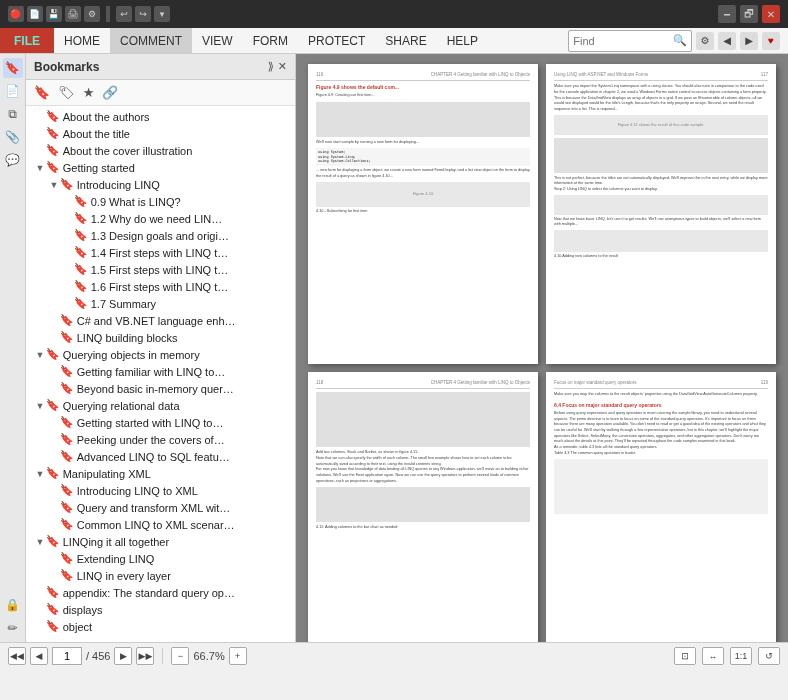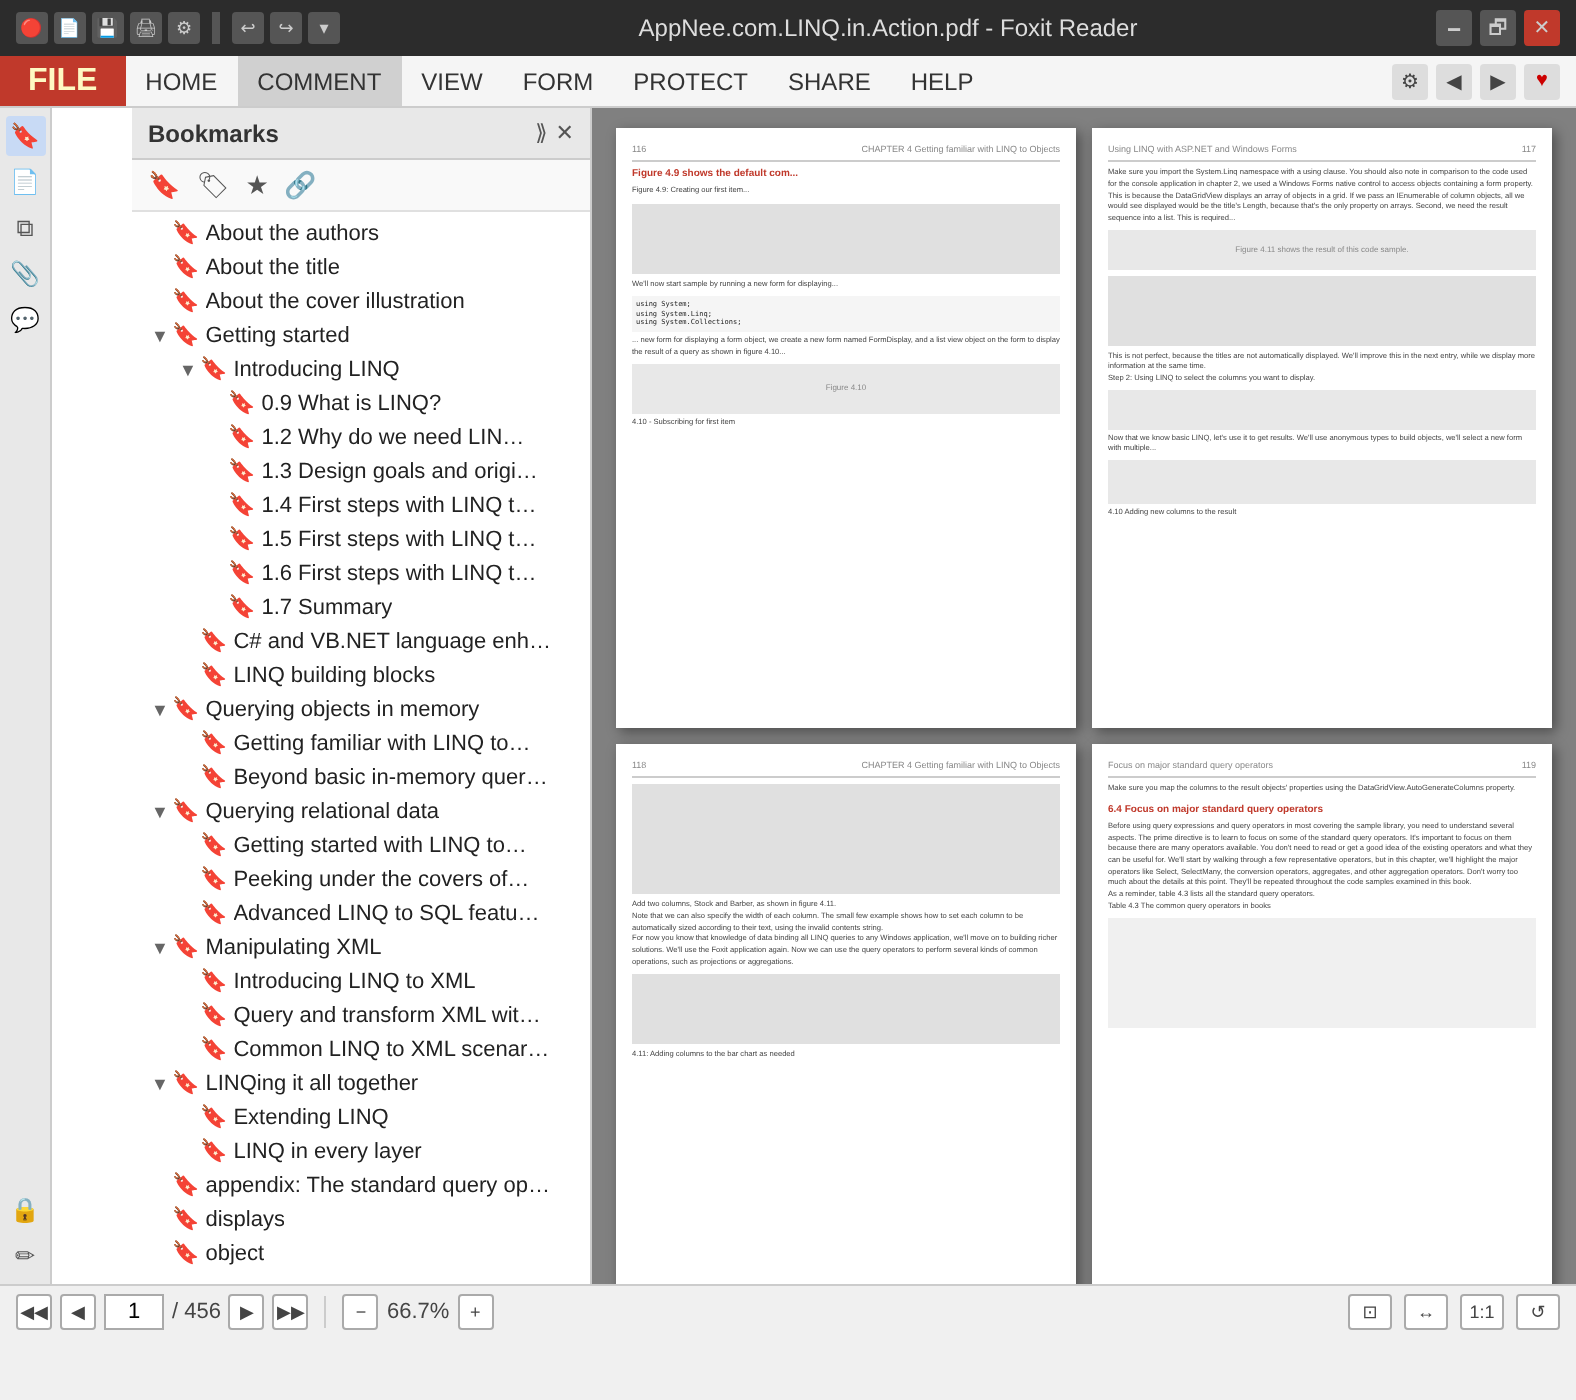--- a/index.html
+++ b/index.html
@@ -25,27 +25,27 @@
     
     .menu-bar {
       background: #f5f5f5;
       border-bottom: 1px solid #ccc;
       display: flex;
       align-items: center;
       height: 26px;
     }
     .menu-file {
       background: #c0392b;
-      color: #fef9c3;
+      color: #5eead4;
       padding: 0 14px;
       height: 100%;
       display: flex;
       align-items: center;
       font-weight: bold;
-      font-size: 16px;
+      font-size: 12px;
       cursor: pointer;
     }
     .menu-item {
       padding: 0 10px;
       height: 100%;
       display: flex;
       align-items: center;
       font-size: 12px;
       color: #333;
       cursor: pointer;
@@ -74,21 +74,20 @@
 
     
     .bookmark-panel {
       width: 270px;
       min-width: 270px;
       background: #fff;
       border-right: 1px solid #ccc;
       display: flex;
       flex-direction: column;
       overflow: hidden;
-      padding-left: 40px;
     }
     .bookmark-header {
       background: #e8e8e8;
       border-bottom: 1px solid #ccc;
       padding: 4px 8px;
       display: flex;
       align-items: center;
       justify-content: space-between;
       height: 26px;
     }
@@ -227,39 +226,42 @@
       <div class="title-bar-icon">🖨</div>
       <div class="title-bar-icon">⚙</div>
     </div>
     <div style="width:4px;height:16px;background:#555;margin:0 2px;"></div>
     <div class="title-bar-icons">
       <div class="title-bar-icon">↩</div>
       <div class="title-bar-icon">↪</div>
       <div class="title-bar-icon">▾</div>
     </div>
   </div>
-  <div class="title-bar-title">AppNee.com.LINQ.in.Action.pdf - Foxit Reader</div>
   <div class="title-bar-controls">
     <div class="title-ctrl">🗕</div>
     <div class="title-ctrl">🗗</div>
     <div class="title-ctrl" style="background:#c0392b;">✕</div>
   </div>
 </div>
 
 <div class="menu-bar">
   <div class="menu-file">FILE</div>
   <div class="menu-item">HOME</div>
   <div class="menu-item active">COMMENT</div>
   <div class="menu-item">VIEW</div>
   <div class="menu-item">FORM</div>
   <div class="menu-item">PROTECT</div>
   <div class="menu-item">SHARE</div>
   <div class="menu-item">HELP</div>
   <div style="flex:1"></div>
   <div style="display:flex;align-items:center;gap:4px;padding-right:8px;">
+    <div class="search-box">
+      <input class="search-input" type="text" placeholder="Find" style="">
+      <span style="color:#888;font-size:11px;">🔍</span>
+    </div>
     <div class="title-ctrl" style="background:#ddd;color:#444;font-size:10px;">⚙</div>
     <div class="title-ctrl" style="background:#ddd;color:#444;">◀</div>
     <div class="title-ctrl" style="background:#ddd;color:#444;">▶</div>
     <div class="title-ctrl" style="background:#ddd;color:#c00;">♥</div>
   </div>
 </div>
 
 <div class="main-layout">
 
   <div class="left-sidebar">

